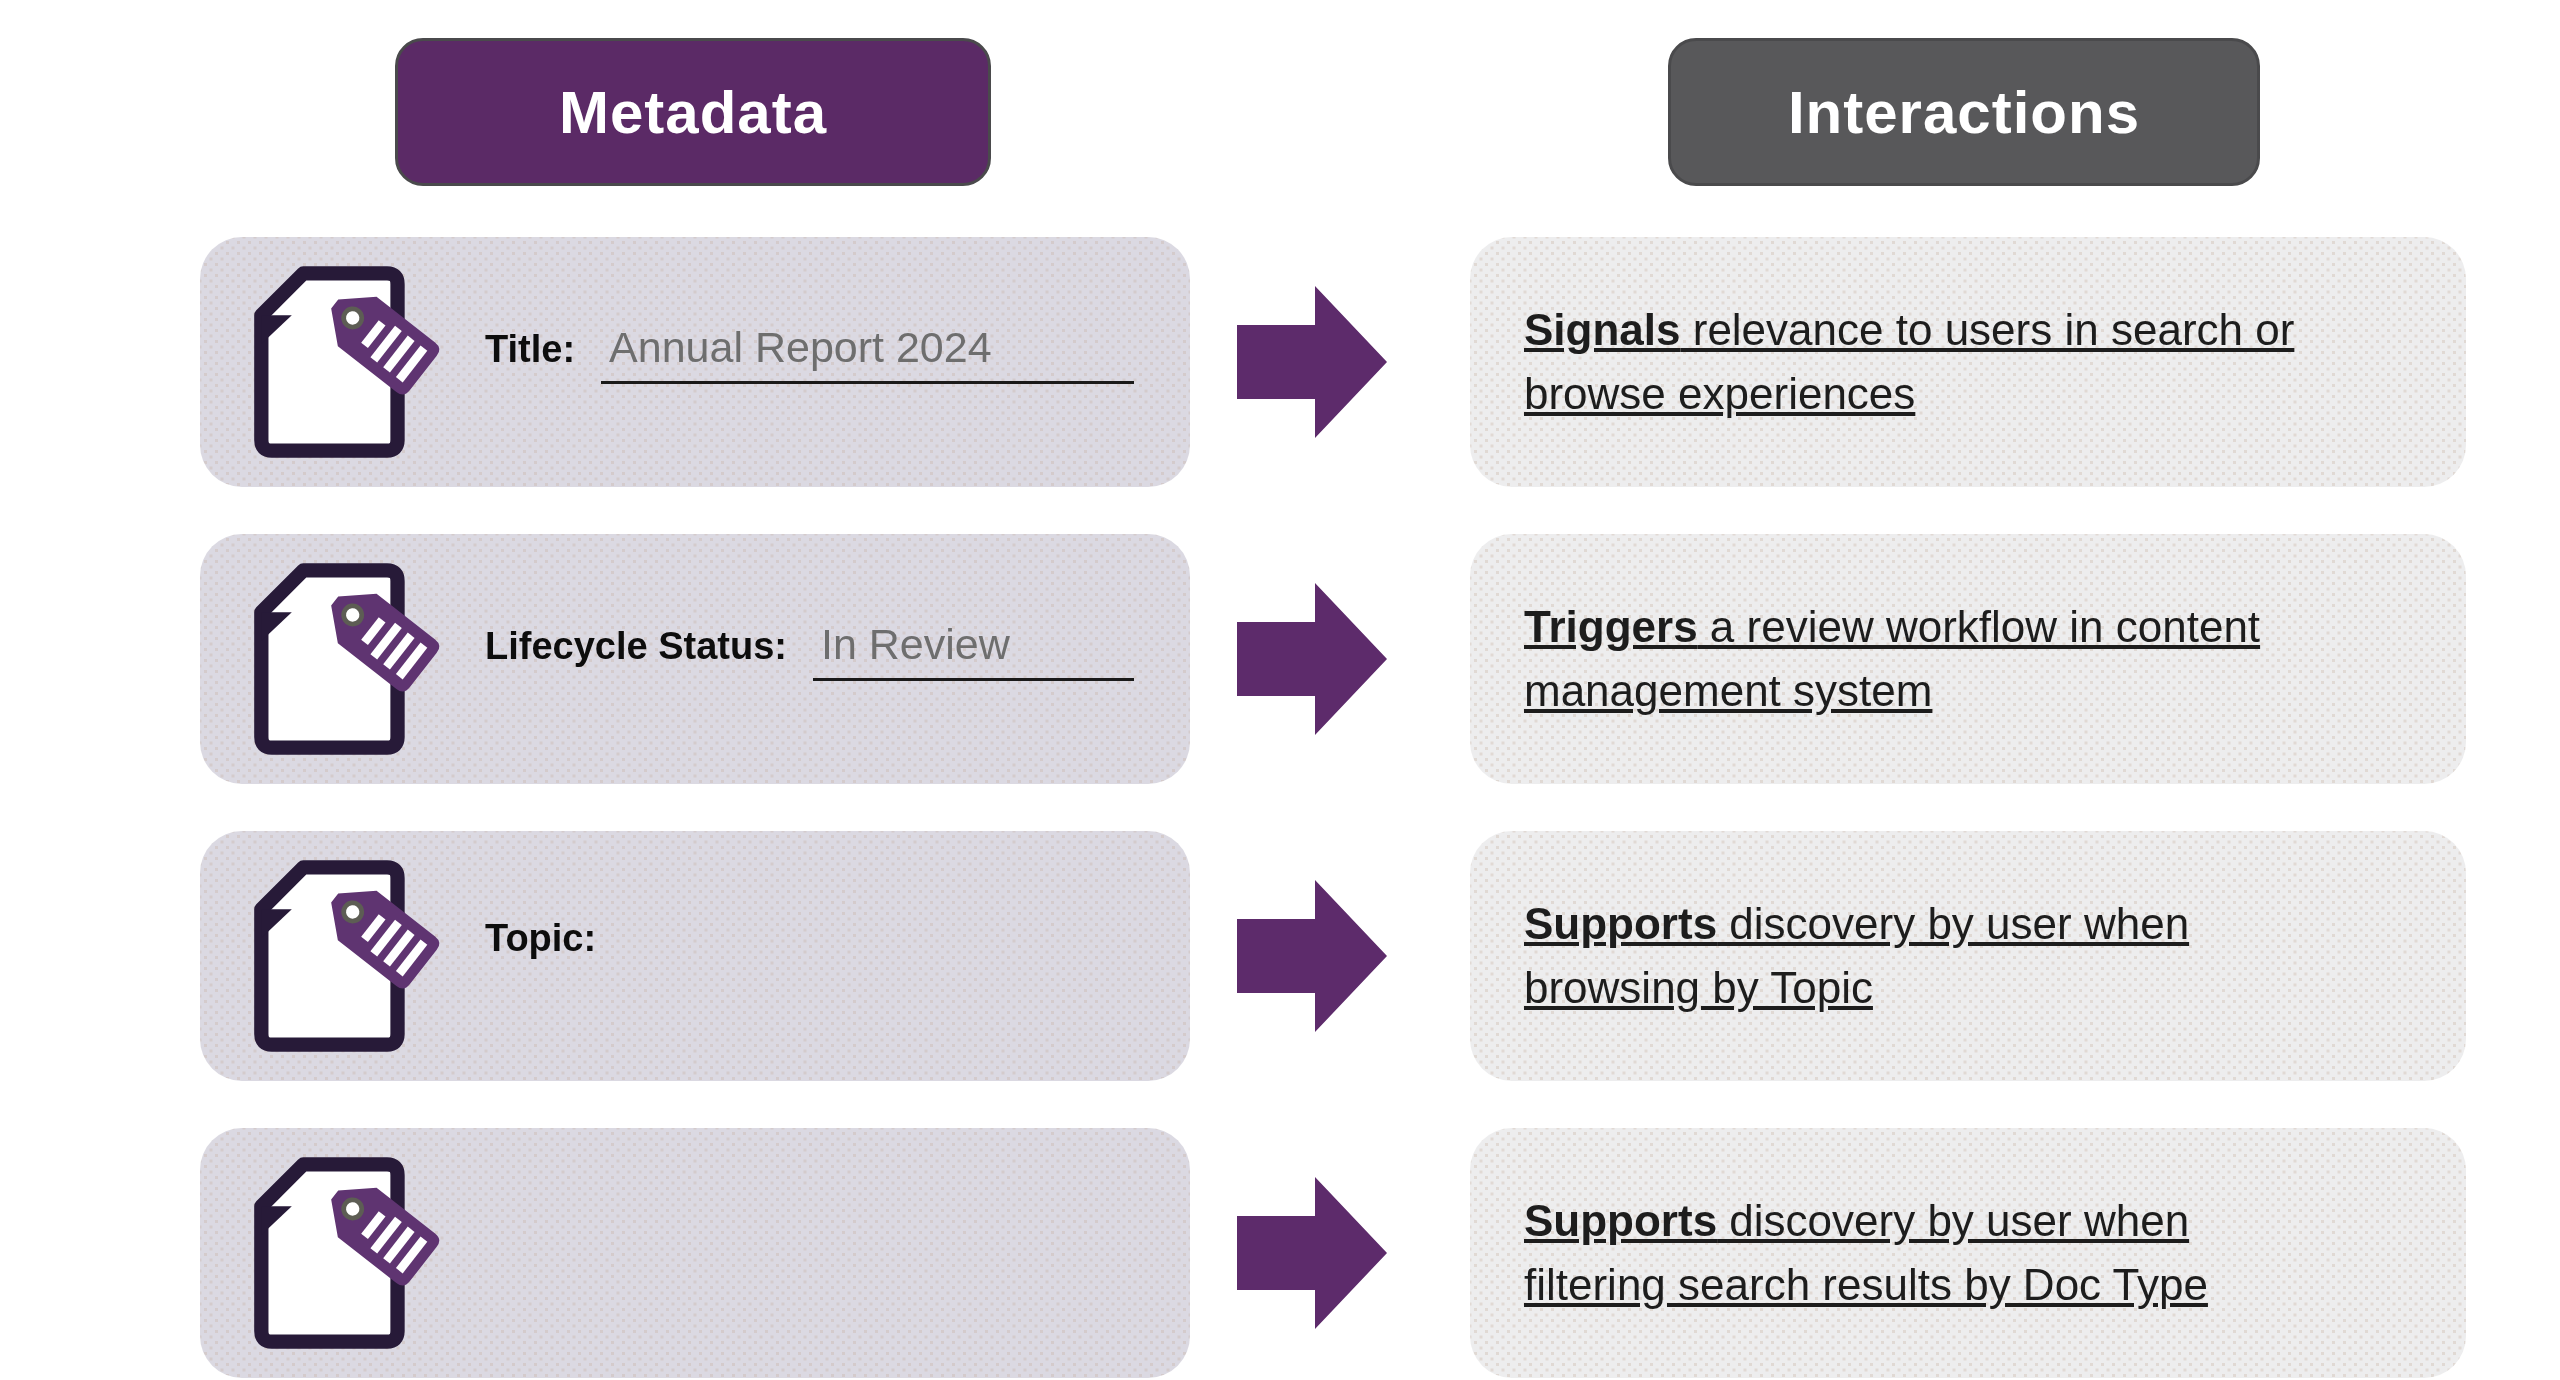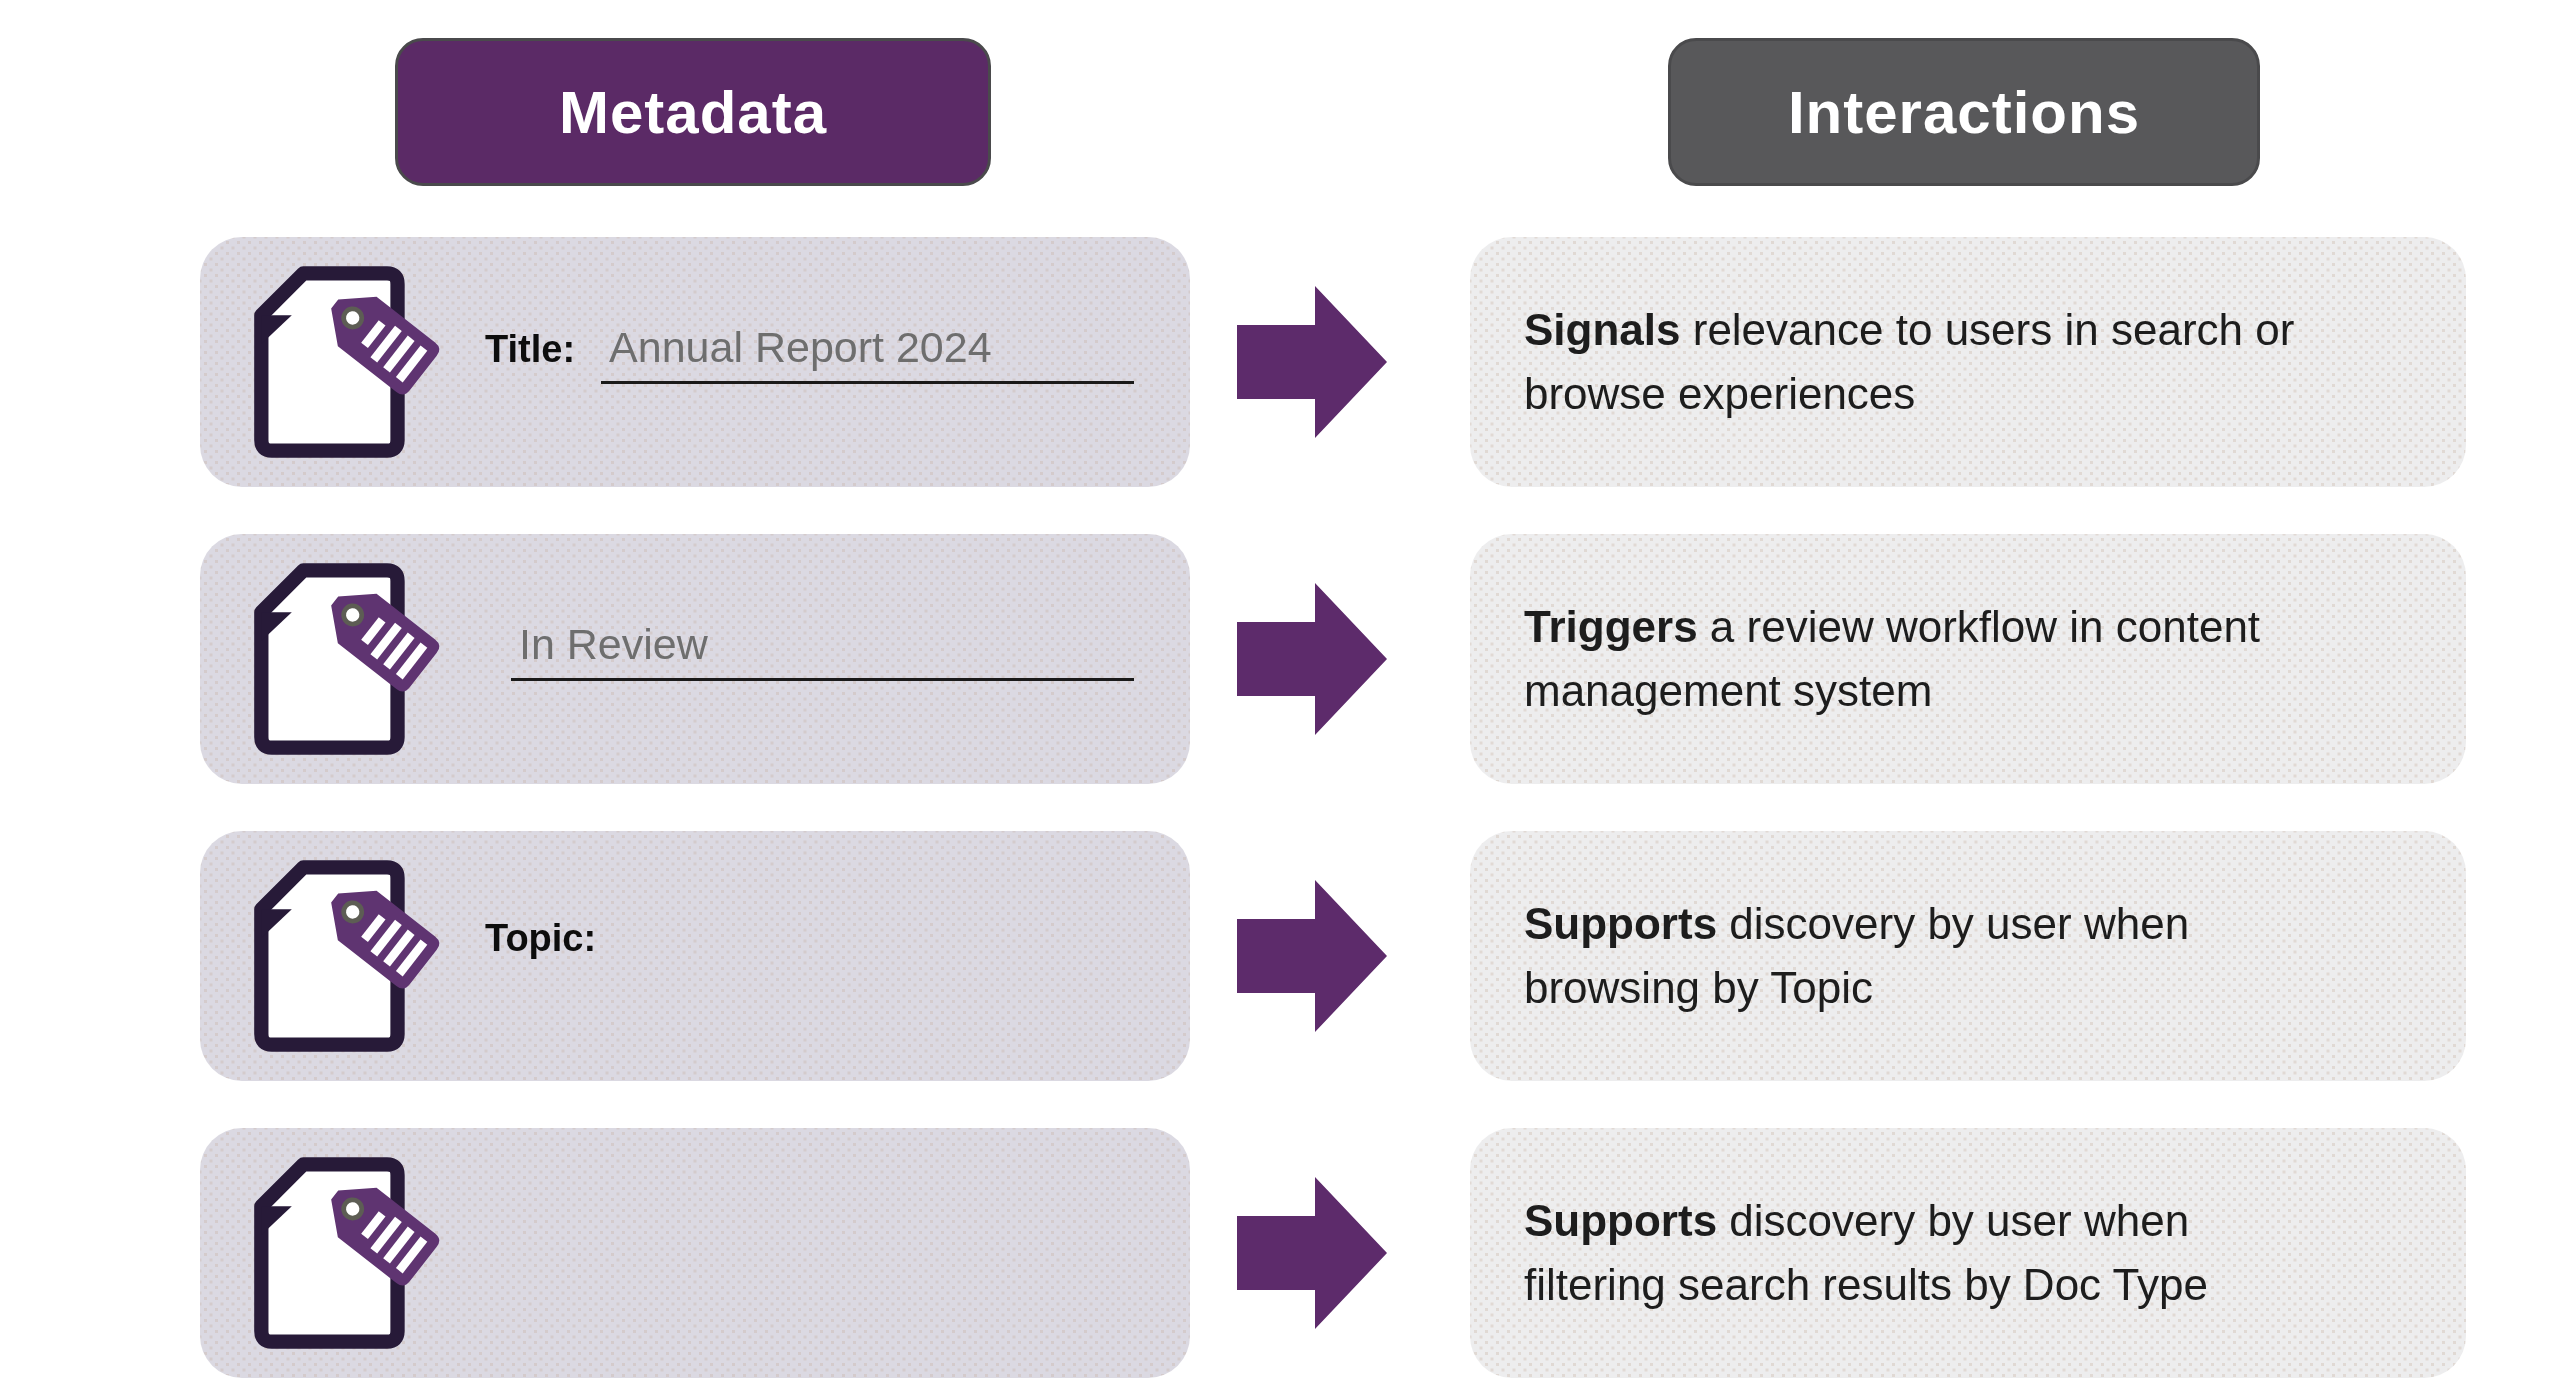--- a/index.html
+++ b/index.html
@@ -38,21 +38,21 @@
 
   .field{position:absolute;left:285px;right:56px;top:86px;display:flex;align-items:baseline;}
   .flabel{font-size:38px;font-weight:700;color:var(--c-label);white-space:nowrap;}
   .fvalue-box{flex:1;margin-left:26px;border-bottom:3px solid var(--c-underline);
     padding-bottom:9px;white-space:nowrap;overflow:hidden;}
   .fvalue{font-size:43px;color:var(--c-value);padding-left:8px;}
 
   .arrow-icon{position:absolute;left:1237px;top:50%;transform:translateY(-50%);
     width:150px;height:152px;}
 
-  .rtext{margin:0 36px 0 54px;font-size:44px;line-height:1.45;color:var(--c-body);}
+  .rtext{margin:0 36px 0 54px;font-size:44px;line-height:1.45;color:var(--c-body);text-decoration:underline;}
   .rtext b{font-weight:700;}
   .rtext .rest{white-space:pre-line;}
 </style>
 </head>
 <body>
 
 <div class="canvas">
 
   <div class="pill pill-interactions">Interactions</div>
 
@@ -112,20 +112,21 @@
           <path d="M-52,6 L-52,-6 L-22,-33 L56,-33 Q66,-33 66,-23 L66,23 Q66,33 56,33 L-22,33 Z" fill="var(--c-tag)"></path>
           <circle cx="-28" cy="0" r="9.5" fill="#ffffff" stroke="var(--c-hole-ring)" stroke-width="5"></circle>
           <rect x="-5" y="-15" width="9" height="30" fill="#ffffff"></rect>
           <rect x="12" y="-21" width="9" height="42" fill="#ffffff"></rect>
           <rect x="29" y="-21" width="9" height="42" fill="#ffffff"></rect>
           <rect x="46" y="-21" width="9" height="42" fill="#ffffff"></rect>
         </g>
       </svg>
 
       <div class="field">
+        <span class="flabel">Lifecycle Status:</span>
         <span class="fvalue-box">
           <span class="fvalue">In Review</span>
         </span>
       </div>
     </div>
 
     <svg class="arrow-icon" viewBox="0 0 150 152" xmlns="http://www.w3.org/2000/svg">
       <polygon points="0,39 78,39 78,0 150,76 78,152 78,113 0,113" fill="var(--c-arrow)"></polygon>
     </svg>
 

